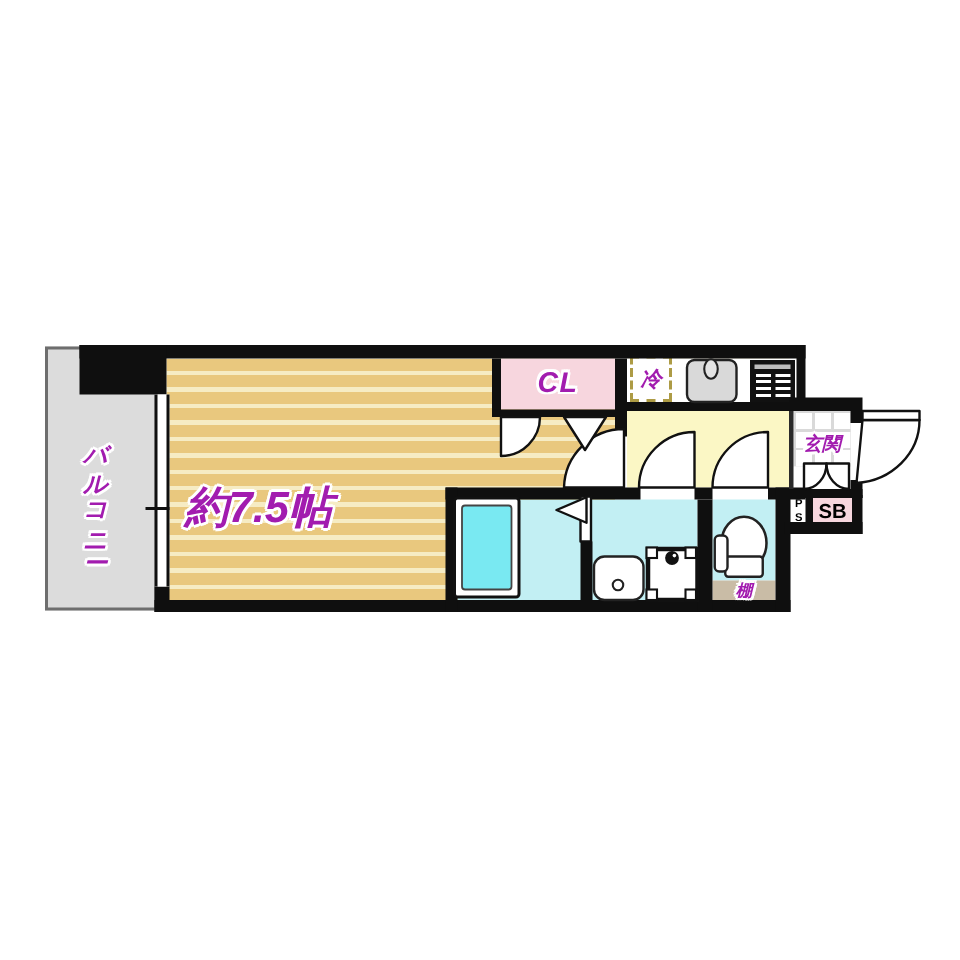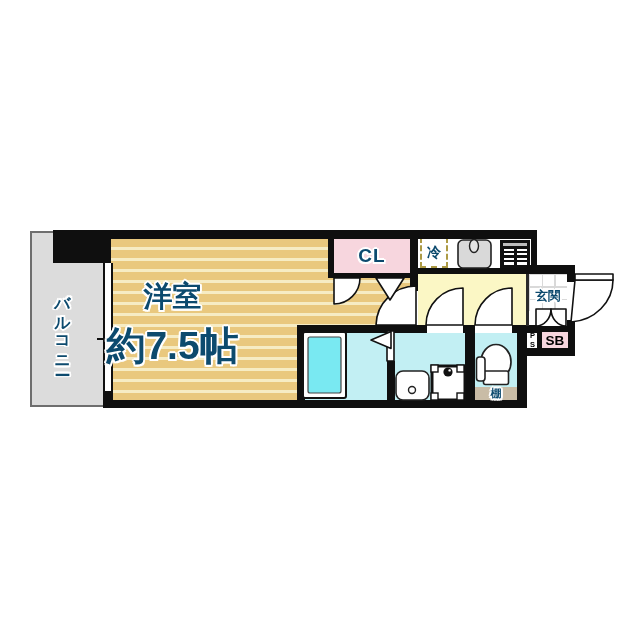--- a/index.html
+++ b/index.html
@@ -2,22 +2,22 @@
 <html><head>
 <meta charset="utf-8">
 <style>
   html,body{margin:0;padding:0;background:#fff;}
   #canvas{position:relative;width:640px;height:640px;background:#fff;overflow:hidden;
           font-family:"Liberation Sans","DejaVu Sans",sans-serif;}
   .abs{position:absolute;}
   .wall{position:absolute;background:#0f0f0f;z-index:20;}
   .thinwall{position:absolute;background:#2a2a2a;z-index:20;}
   .floor{position:absolute;z-index:5;}
-  .halo{color:#0c4a6e;text-shadow:-1.5px -1.5px 0 #fff,1.5px -1.5px 0 #fff,-1.5px 1.5px 0 #fff,
-        1.5px 1.5px 0 #fff,0 -1.8px 0 #fff,0 1.8px 0 #fff,-1.8px 0 0 #fff,1.8px 0 0 #fff;}
+  .halo{color:#a21caf;text-shadow:-1.5px -1.5px 0 #fff,1.5px -1.5px 0 #fff,-1.5px 1.5px 0 #fff,
+        1.5px 1.5px 0 #fff,0 -1.8px 0 #fff,0 1.8px 0 #fff,-1.8px 0 0 #fff,1.8px 0 0 #fff;font-style:italic;}
   .lbl{position:absolute;z-index:60;display:flex;align-items:center;justify-content:center;}
   
   #room-floor{left:111px;top:239px;width:299px;height:161px;
       background:repeating-linear-gradient(to bottom,#e9c87e 0 8px,#f6ecc4 8px 11px);}
   #balcony{left:30px;top:231px;width:75px;height:176px;background:#dcdcdc;
       border:2px solid #6e6e6e;box-sizing:border-box;z-index:4;}
   #closet-floor{left:334px;top:239px;width:76px;height:34px;background:#f7d6de;}
   #hall-floor{left:418px;top:239px;width:108px;height:86px;background:#fbf7c5;}
   #counter{left:418px;top:239px;width:113px;height:29px;background:#ffffff;z-index:6;}
   #bath-floor{left:305px;top:333px;width:160px;height:67px;background:#c2eff3;}
@@ -37,21 +37,21 @@
   svg.overlay{position:absolute;left:0;top:0;z-index:50;}
   
   #stove{left:500px;top:240px;width:30px;height:28px;background:#111;z-index:12;}
   .stove-bar{position:absolute;left:3px;top:3px;width:24px;height:3px;background:#bdbdbd;}
   .grate{position:absolute;top:9px;width:10px;height:16px;
       background:repeating-linear-gradient(to bottom,#fff 0 2px,transparent 2px 4.5px);}
   
   #balcony-label{left:50px;top:266px;width:24px;height:120px;writing-mode:vertical-rl;
       font-size:16px;font-weight:700;letter-spacing:2px;z-index:60;}
   #room-label{left:80px;top:277px;width:185px;font-size:29px;font-weight:700;z-index:60;text-align:center;}
-  #room-size-label{left:80px;top:319px;width:185px;font-size:39px;font-weight:700;z-index:60;text-align:center;}
+  #room-size-label{left:80px;top:319px;width:185px;font-size:29px;font-weight:700;z-index:60;text-align:center;}
   #closet-label{left:334px;top:243px;width:76px;height:26px;font-size:19px;font-weight:600;letter-spacing:1px;}
   #fridge-label{left:420px;top:239px;width:28px;height:28px;font-size:14px;font-weight:600;}
   #genkan-label{left:527px;top:288px;width:42px;height:17px;font-size:12.5px;font-weight:600;text-align:center;}
   #sb-label{left:542px;top:332px;width:26px;height:16px;font-size:13.5px;font-weight:600;}
   #ps-label{left:527px;top:331px;width:10px;height:18px;font-size:7.5px;font-weight:600;
       writing-mode:vertical-rl;text-orientation:upright;letter-spacing:0;line-height:10px;}
   #shelf-label{left:475px;top:387px;width:42px;height:13px;font-size:11px;font-weight:600;}
 </style>
 </head>
 <body>
@@ -153,21 +153,20 @@
       <rect x="476.5" y="357" width="8.5" height="24" rx="3" fill="#fff" stroke="#222" stroke-width="1.6"></rect>
     </g>
 
     <g>
       <rect x="458" y="240" width="33" height="28" rx="5" fill="#d9d9d9" stroke="#222" stroke-width="1.6"></rect>
       <ellipse cx="474" cy="246" rx="4.5" ry="6.5" fill="#e4e4e4" stroke="#222" stroke-width="1.4"></ellipse>
     </g>
   </svg>
 
   <div class="lbl halo" id="balcony-label">バルコニー</div>
-  <div class="lbl halo" id="room-label">洋室</div>
   <div class="lbl halo" id="room-size-label">約7.5帖</div>
   <div class="lbl halo" id="closet-label">CL</div>
   <div class="lbl halo" id="fridge-label">冷</div>
   <div class="lbl halo" id="genkan-label">玄関</div>
   <div class="lbl" id="sb-label">SB</div>
   <div class="lbl" id="ps-label">PS</div>
   <div class="lbl halo" id="shelf-label">棚</div>
 
 </div>
 

